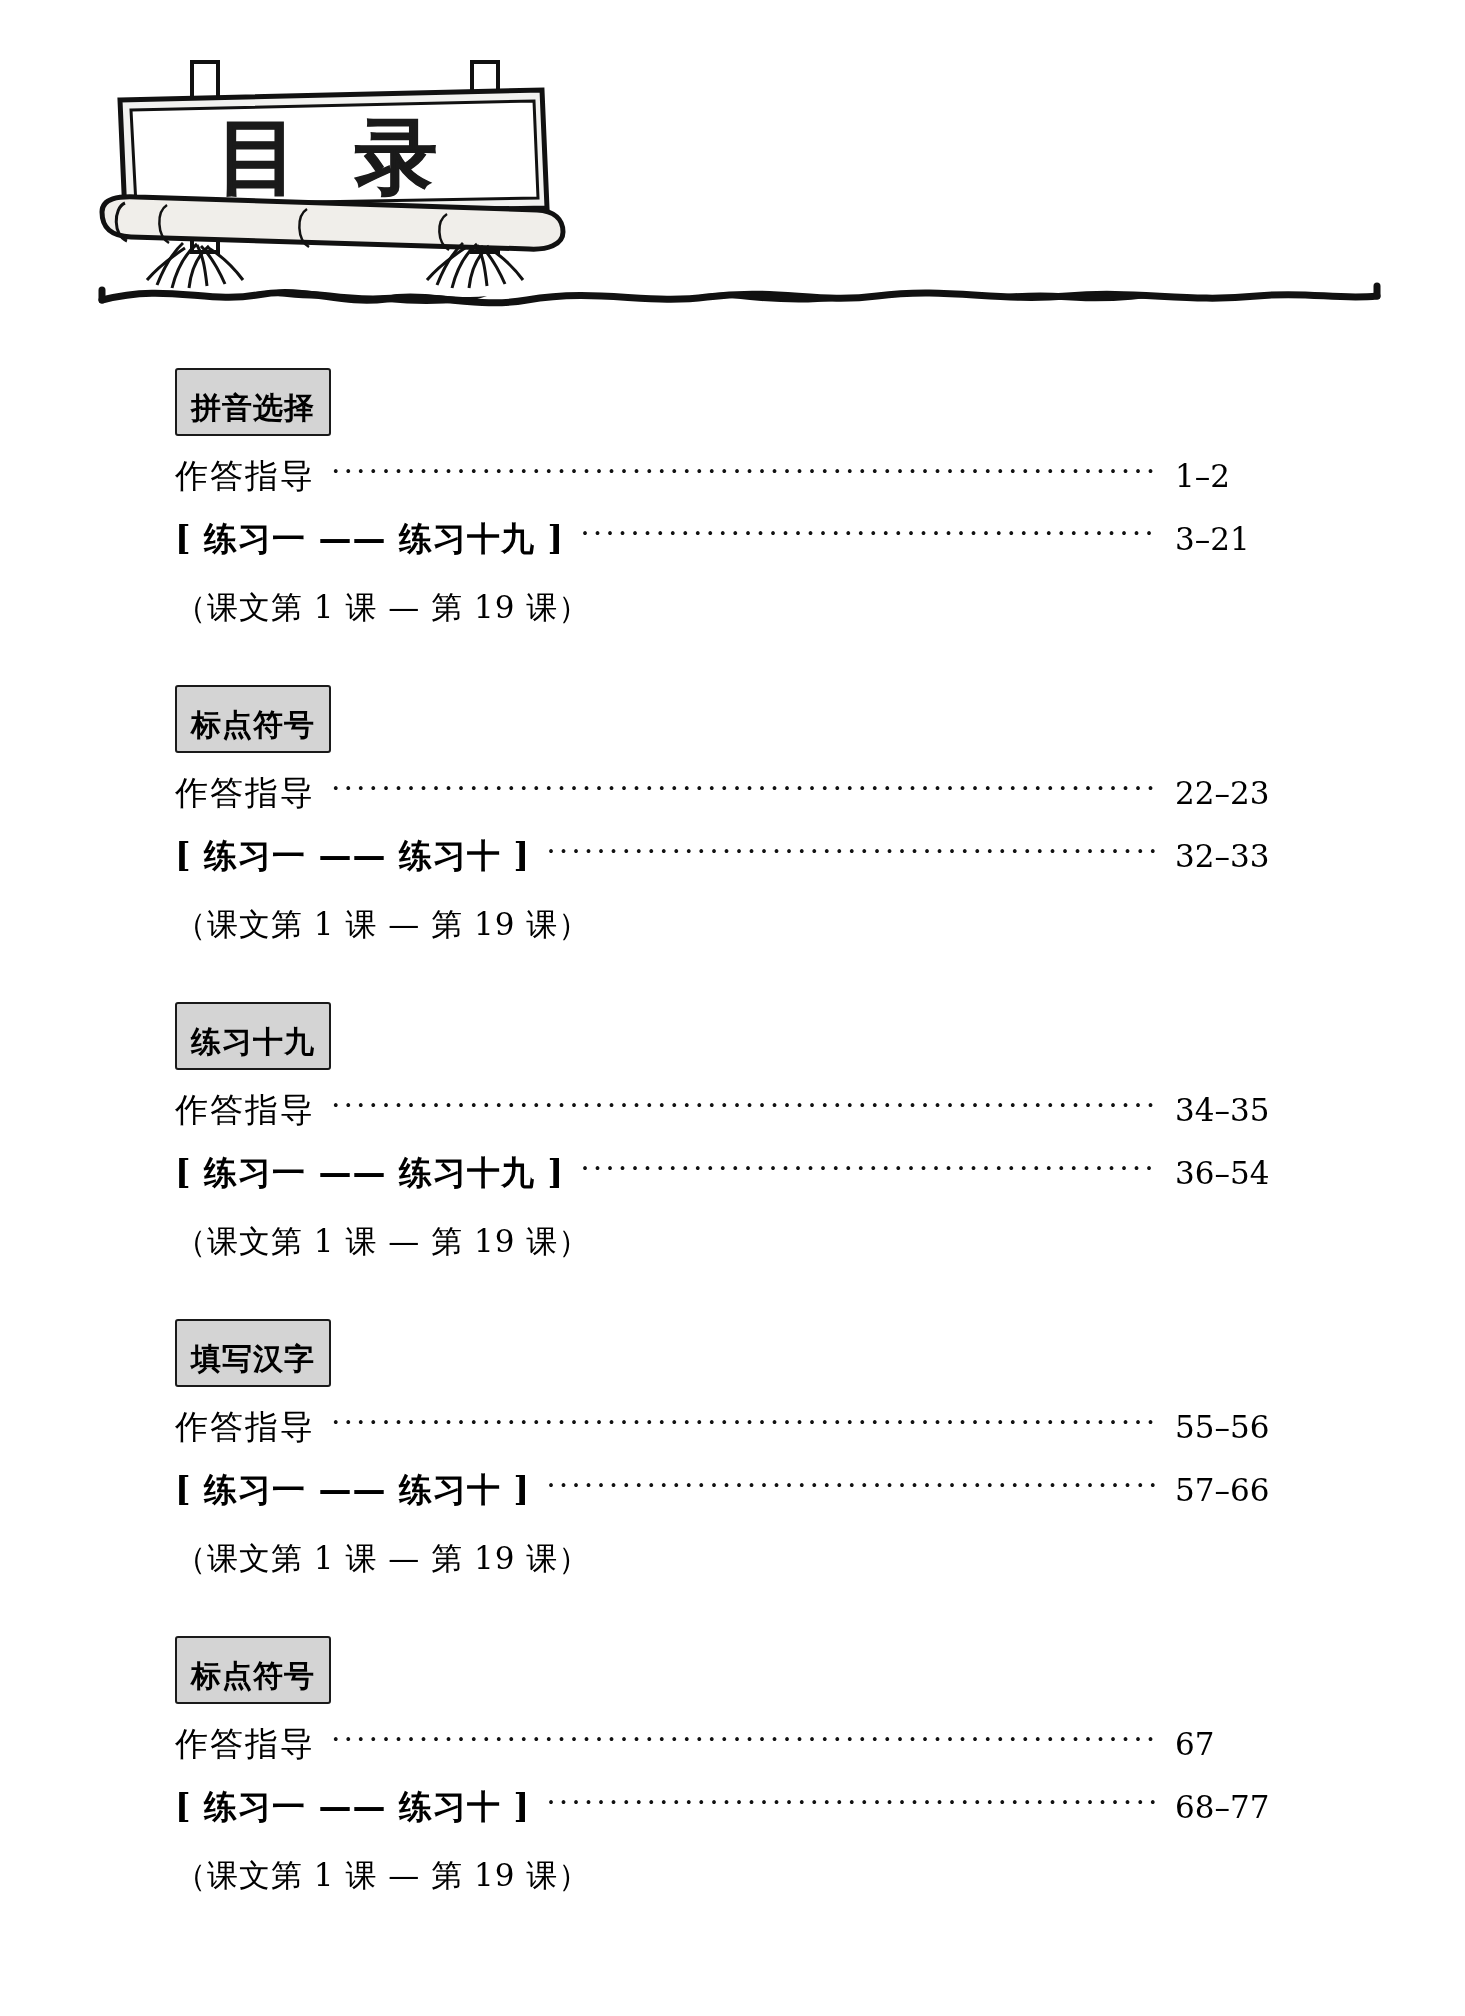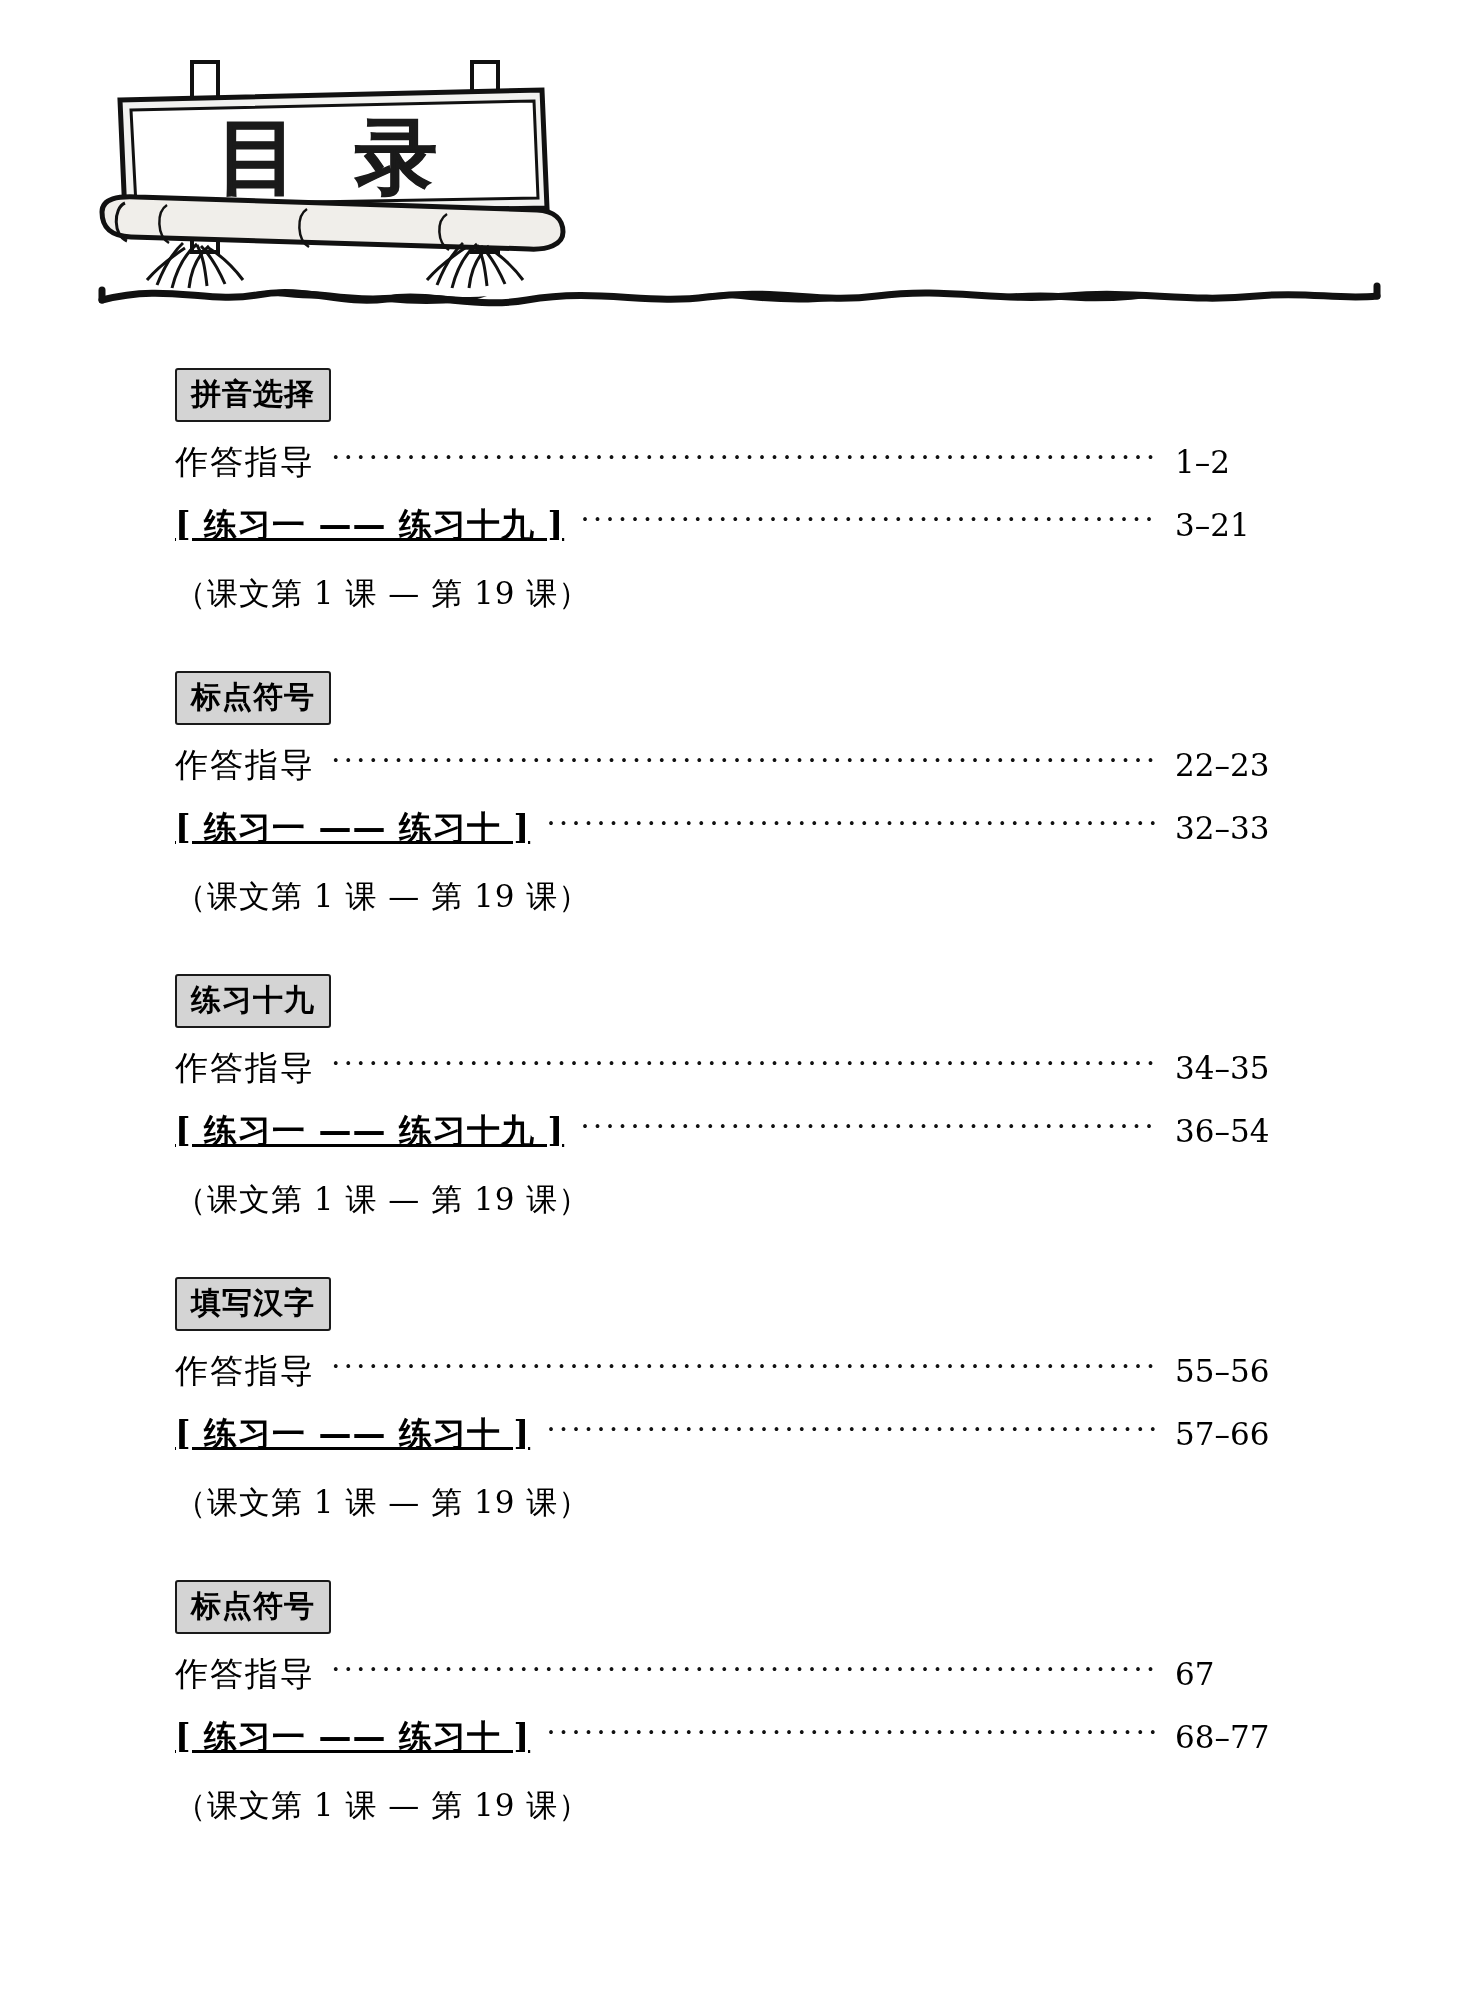--- a/index.html
+++ b/index.html
@@ -41,42 +41,41 @@
 
   .sec-title {
     display: inline-block;
     background: #d4d4d4;
     border: 2px solid #1a1a1a;
     border-radius: 3px;
     font-family: "DejaVu Sans", "Liberation Sans", sans-serif;
     font-weight: bold;
     font-size: 30px;
     line-height: 1;
-    padding: 9px 14px 11px 14px;
+    padding: 23px 14px 11px 14px;
     letter-spacing: 1px;
     color: #000;
   }
 
   .row {
     display: flex;
     align-items: baseline;
     margin-top: 18px;
     font-size: 33px;
     line-height: 1.35;
     white-space: nowrap;
     gap: 12px;
   }
   .row .label {
     flex: 0 0 auto;
     letter-spacing: 2px;
   }
   .row.bold .label {
     font-weight: bold;
     letter-spacing: 1px;
-    text-decoration: underline;
   }
   .row .dots {
     flex: 1 1 auto;
     overflow: hidden;
     position: relative;
     margin: 0 4px 0 4px;
     height: 1em;
   }
   .row .dots::after {
     content: "......................................................................................................................................................";

